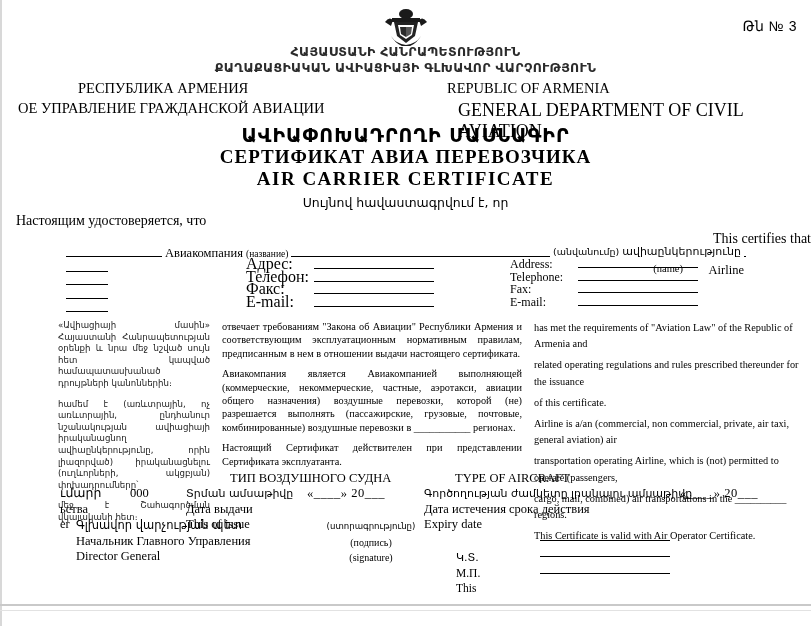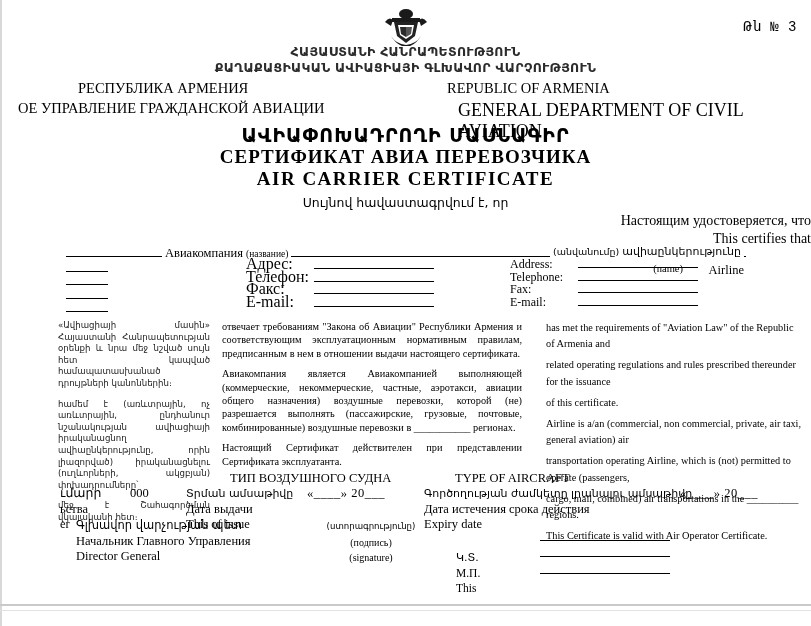--- a/index.html
+++ b/index.html
@@ -20,21 +20,21 @@
     left: 0; top: 0;
     width: 811px;
     height: 626px;
     background: #fff;
   }
   .doc-num {
     position: absolute;
     right: 14px;
     top: 18px;
     font-size: 14px;
-    font-family: Liberation Mono, monospace;
+    font-family: Liberation Sans, sans-serif;
     letter-spacing: 0.5px;
     margin-left: 20px;
   }
   
   .emblem {
     position: absolute;
     left: 50%;
     transform: translateX(-50%);
     top: 6px;
     width: 54px;
@@ -128,21 +128,21 @@
     left: 0; right: 0;
     top: 195px;
     text-align: center;
     font-family: "DejaVu Sans", sans-serif;
     font-size: 12.5px;
   }
   .certify-ru {
     position: absolute;
     left: 16px; right: 0;
     top: 213px;
-    text-align: right;
+    text-align: left;
     font-size: 14px;
   }
   .certify-en {
     position: absolute;
     left: 0; right: 0;
     top: 231px;
     text-align: right;
     font-size: 14px;
   }
 
@@ -267,21 +267,21 @@
   .col-en {
     position: absolute;
     left: 534px;
     top: 320px;
     width: 268px;
     font-family: "Liberation Serif", serif;
     font-size: 10.3px;
     line-height: 16.2px;
     text-align: left;
   }
-  .col-en p { margin: 0 0 5px 12px; }
+  .col-en p { margin: 0 0 5px 0; }
   .aircraft-ru {
     position: absolute;
     left: 230px;
     top: 471px;
     font-size: 12.5px;
   }
   .aircraft-en {
     position: absolute;
     left: 455px;
     top: 471px;

